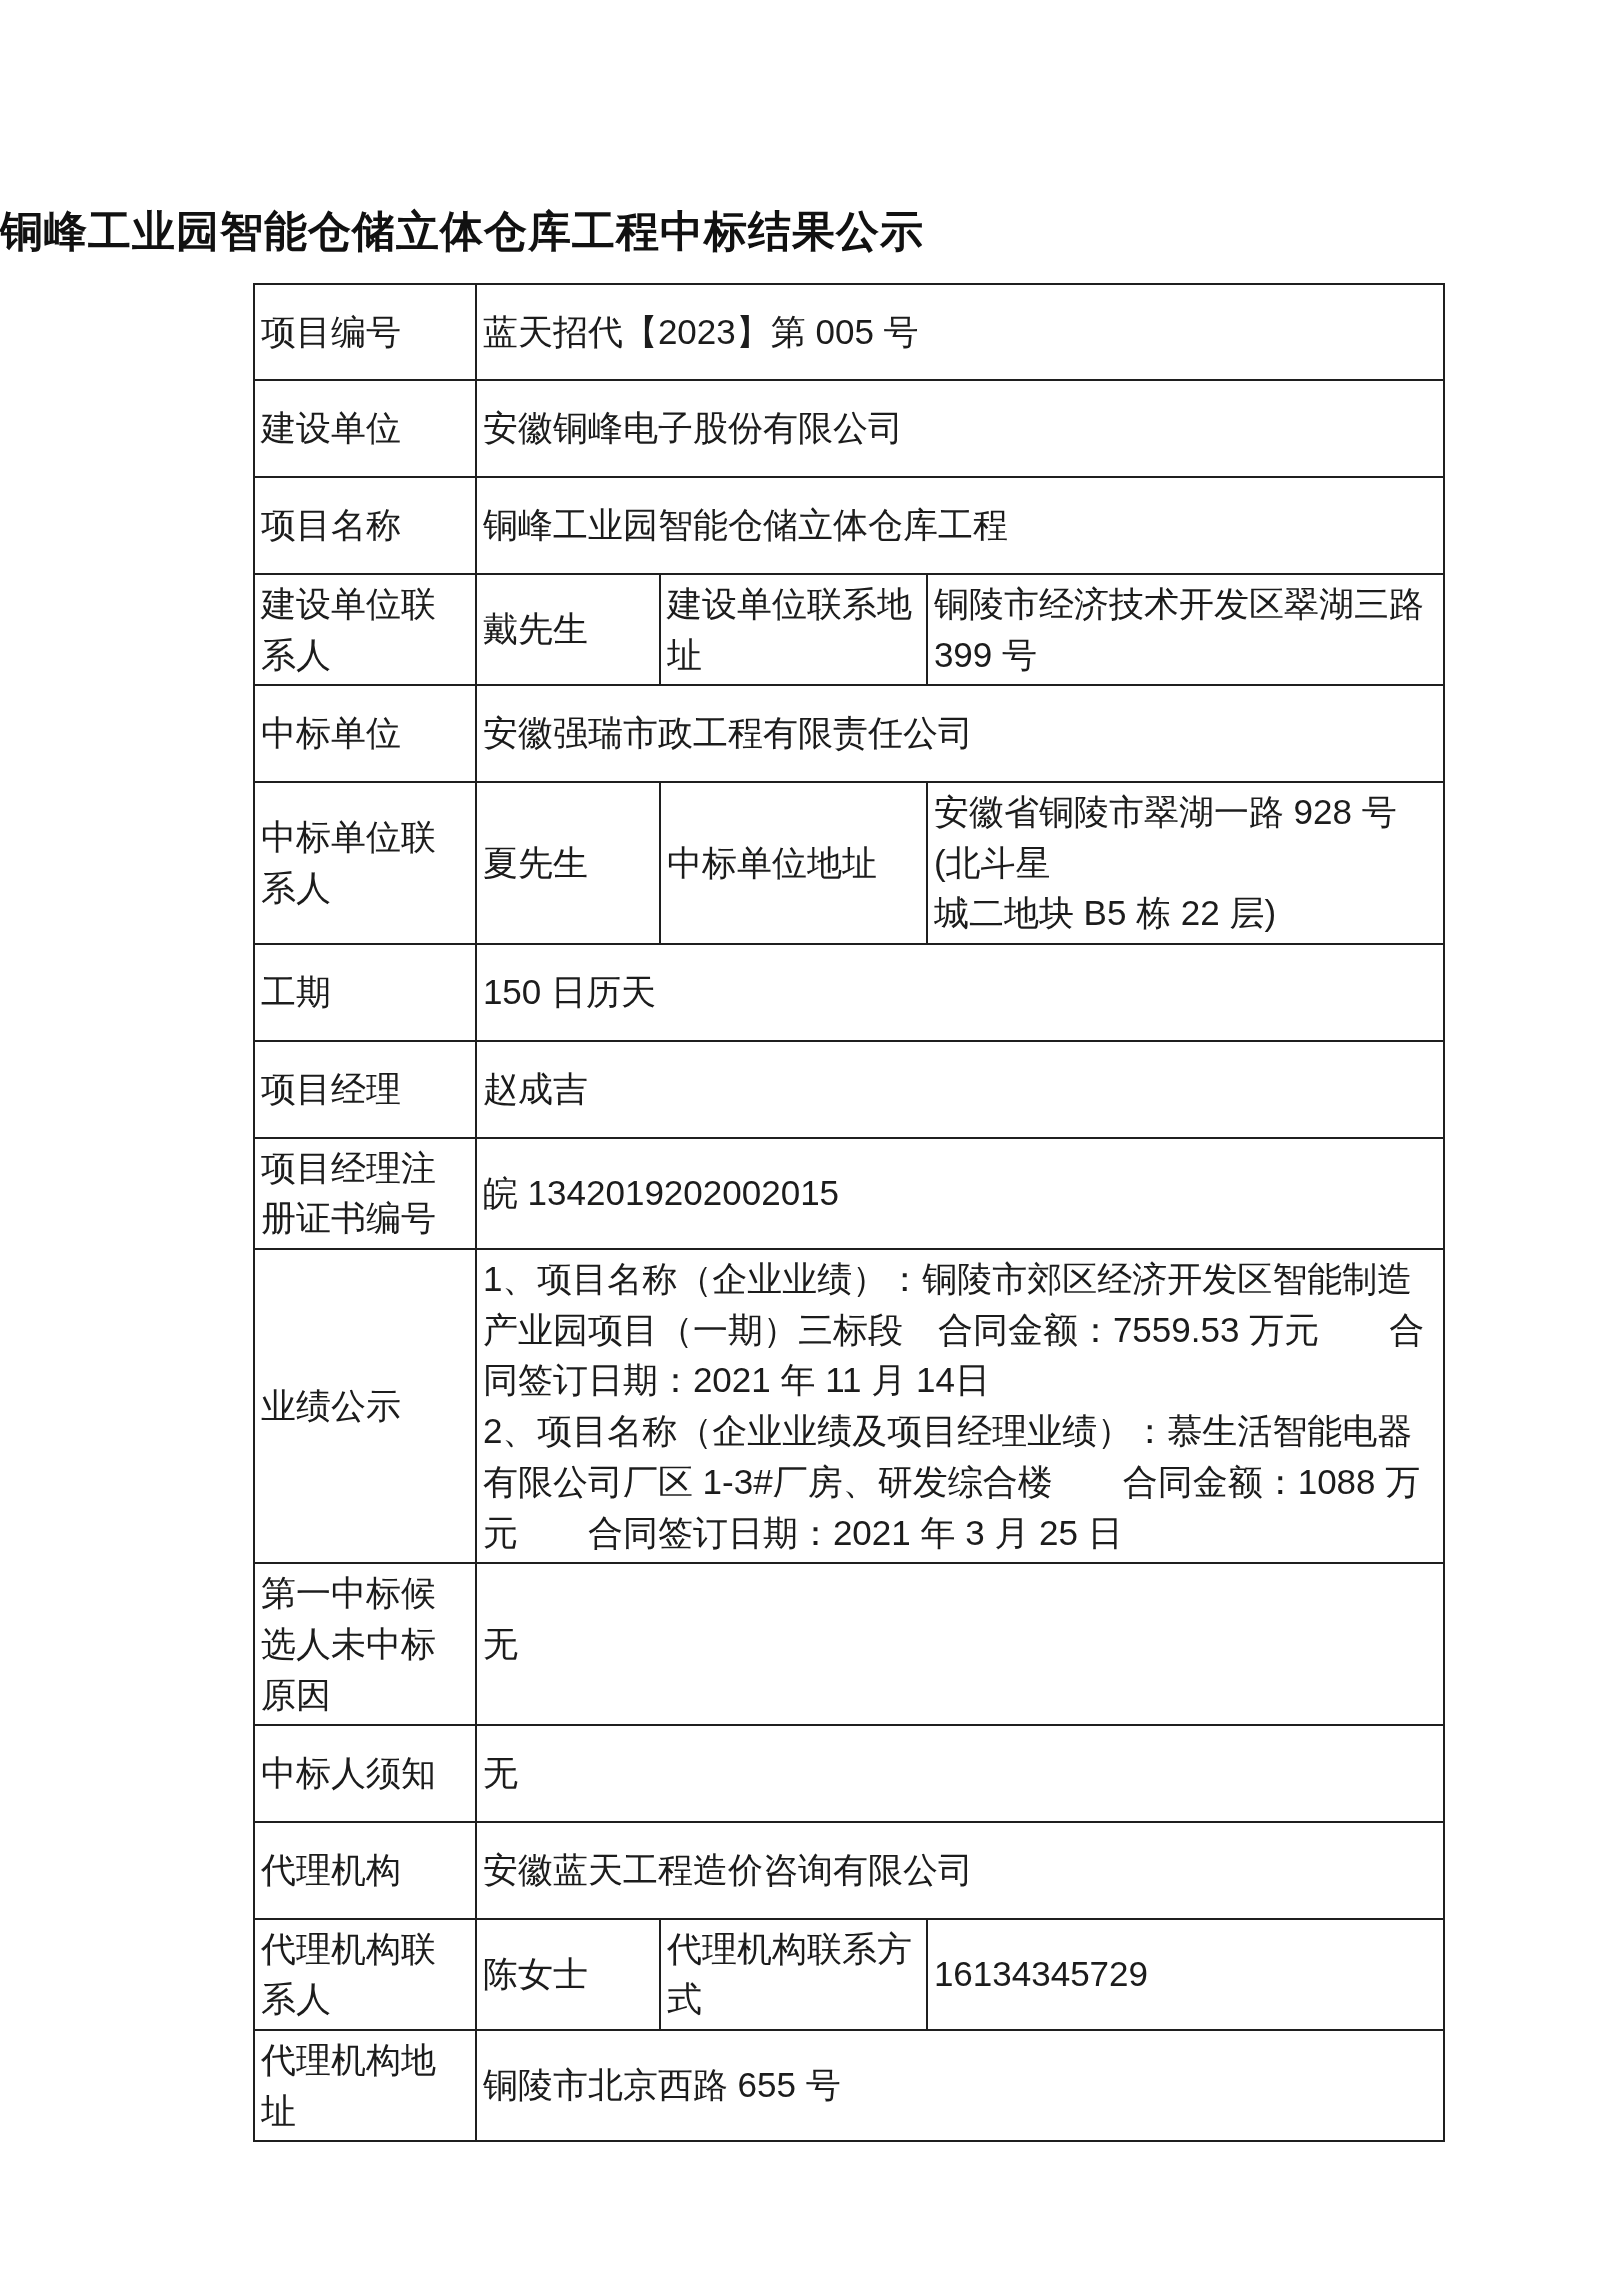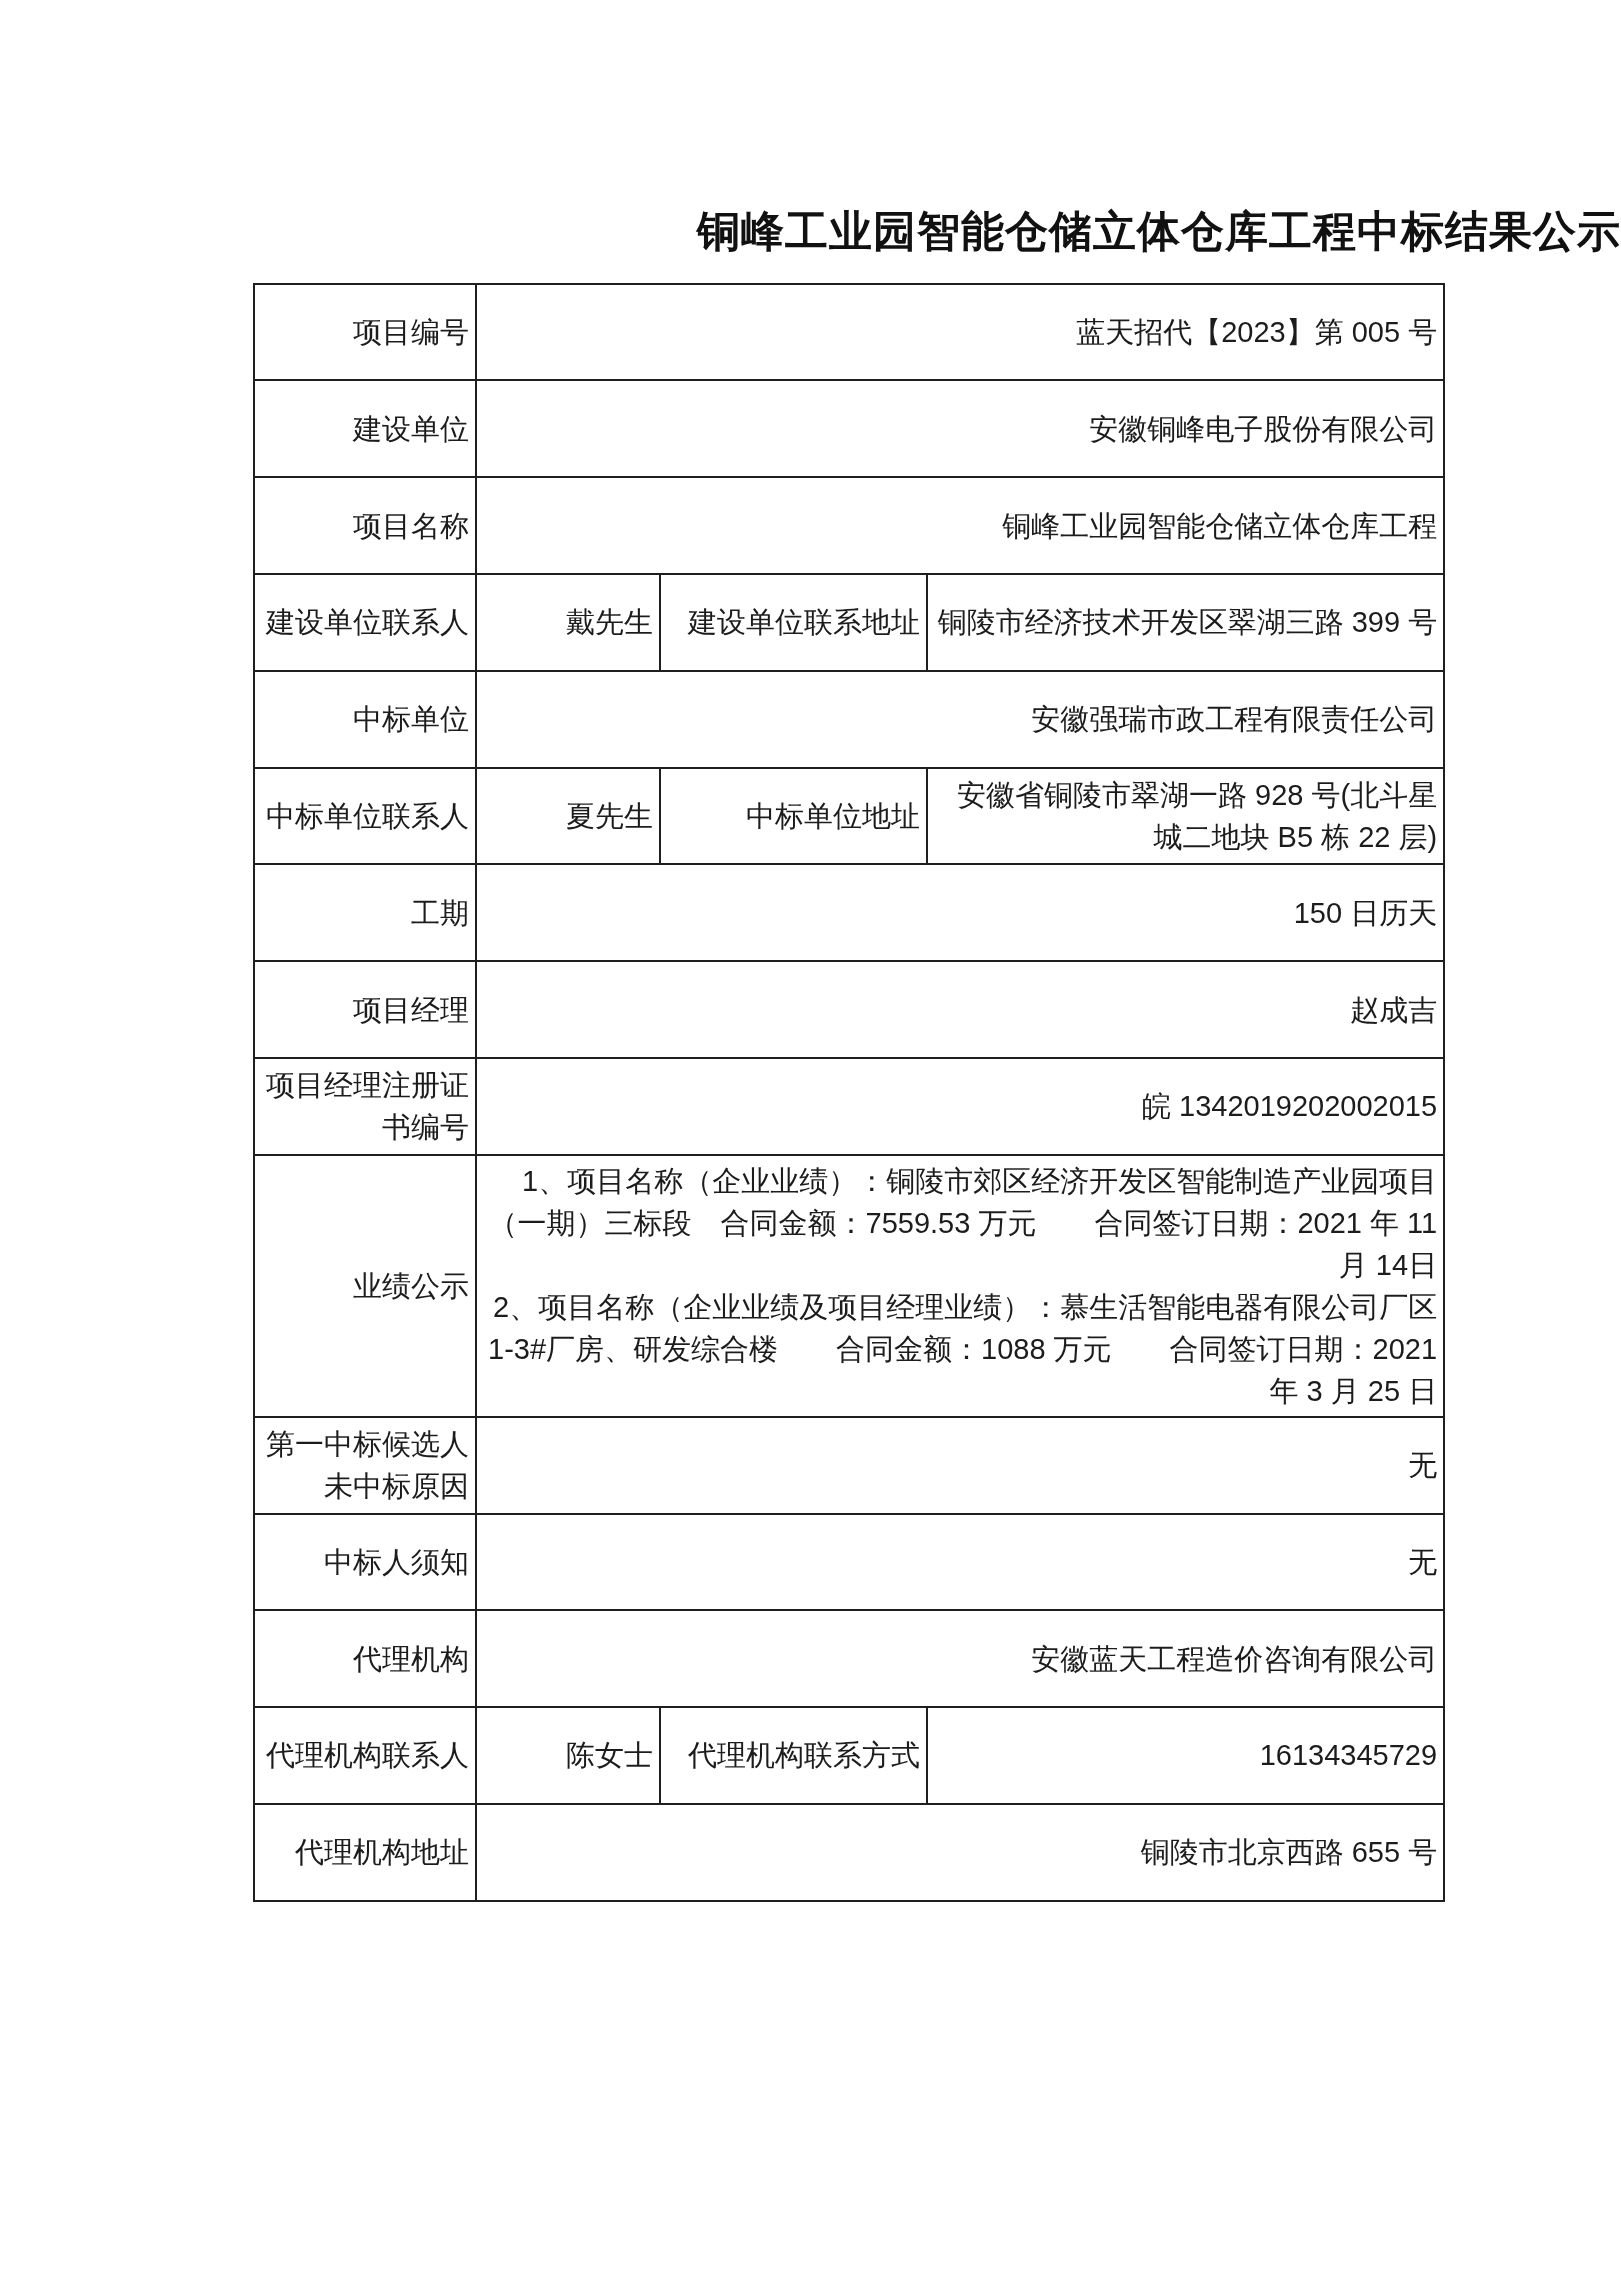--- a/index.html
+++ b/index.html
@@ -10,43 +10,43 @@
   body {
     width: 1621px;
     height: 2293px;
     position: relative;
     font-family: "Liberation Sans", "DejaVu Sans", sans-serif;
     color: #1c1c1c;
   }
   .doc-title {
     margin: 0;
     padding-top: 208px;
-    text-align: right;
+    text-align: left;
     font-size: 43px;
     font-weight: bold;
     letter-spacing: 1px;
     line-height: 1.1;
     color: #111111;
   }
   table.result-table {
     border-collapse: collapse;
     table-layout: fixed;
     margin-left: 253px;
     margin-top: 27.4px;
     width: 1190px;
   }
   table.result-table td {
     border: 2px solid #1f1f1f;
     border-top-width: 2.9px;
     border-bottom-width: 2.9px;
     height: 87px;
-    font-size: 29px;
+    font-size: 35px;
     line-height: 1.45;
     padding: 3.9px 5.9px;
-    text-align: right;
+    text-align: left;
     vertical-align: middle;
     word-break: break-all;
     overflow: hidden;
   }
   td.label-cell {
     text-align: center;
   }
   td.value-left {
     text-align: left;
     padding-left: 3.9px;

